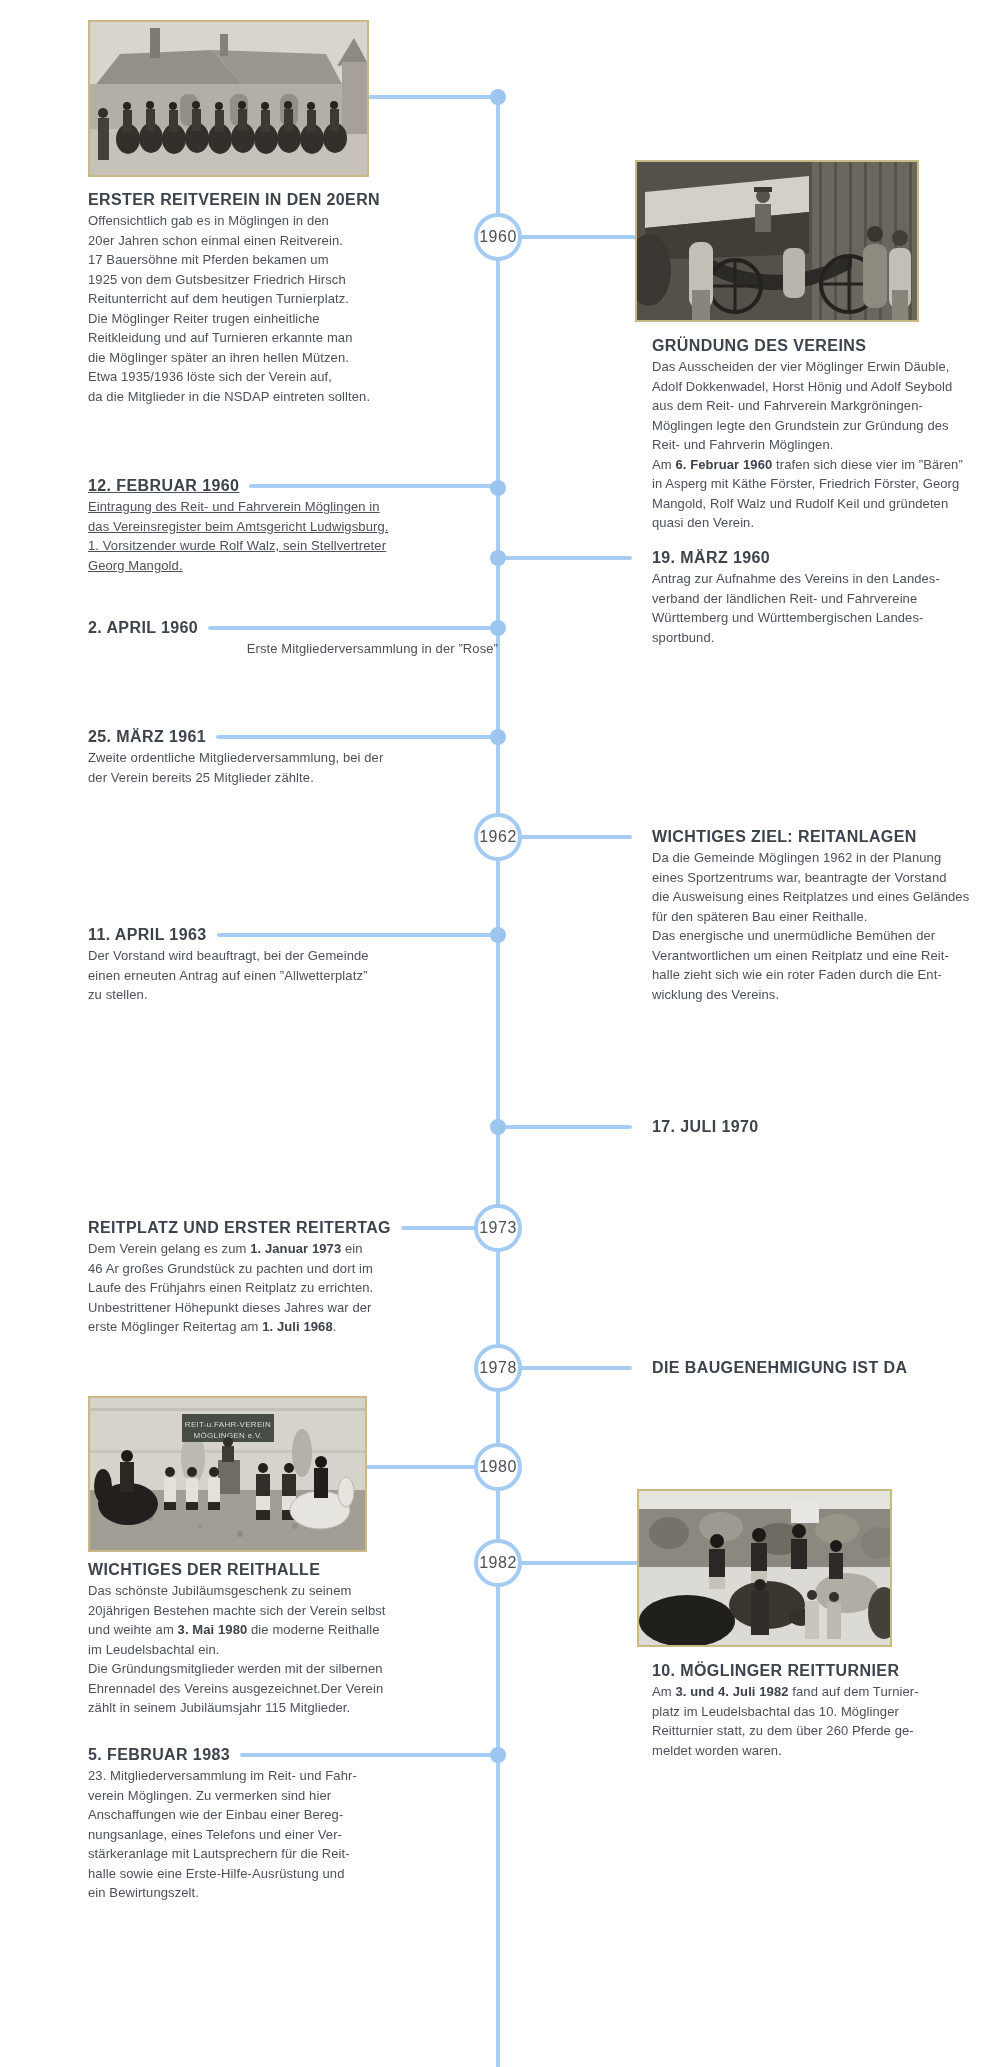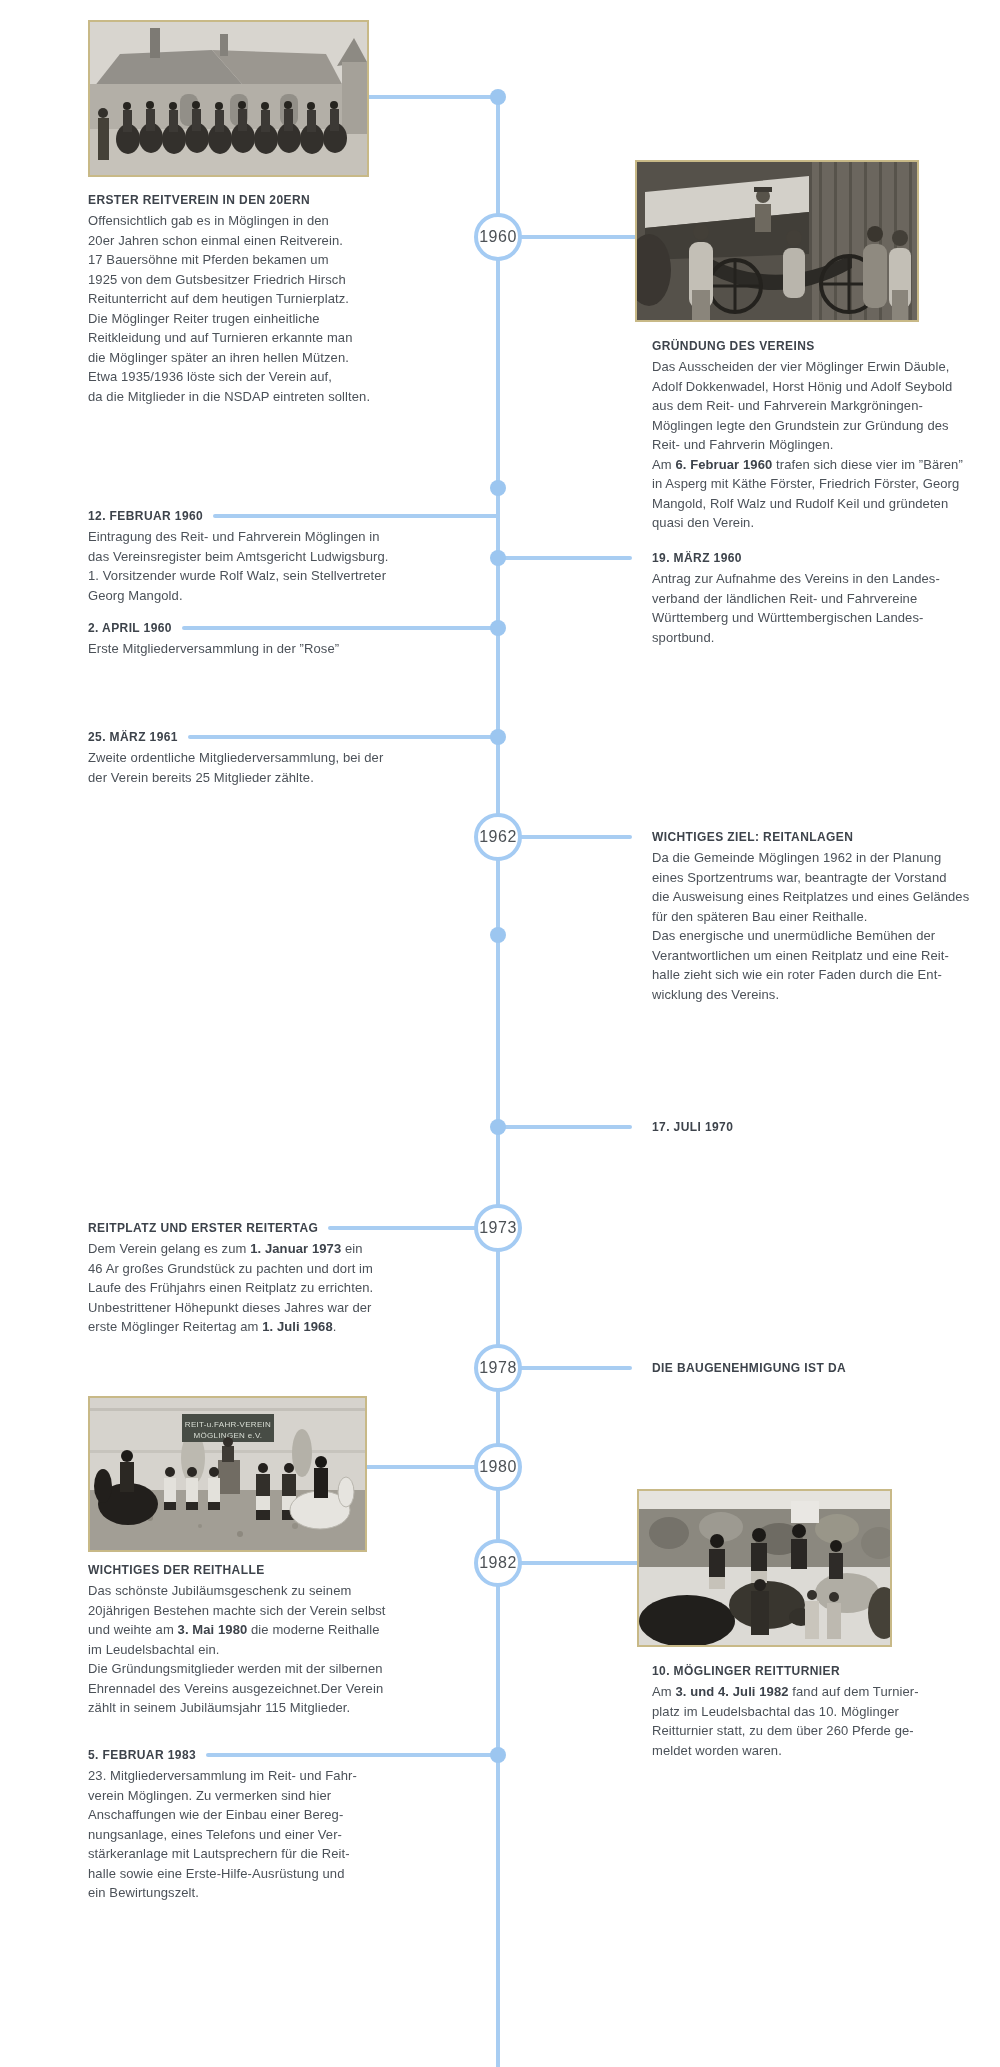--- a/index.html
+++ b/index.html
@@ -15,21 +15,21 @@
     background:#9cc6f0;transform:translate(-50%,-50%);z-index:3;}
   .year{position:absolute;width:40px;height:40px;border:4px solid #a4cbf3;
     border-radius:50%;background:#ffffff;z-index:4;display:flex;align-items:center;
     justify-content:center;transform:translate(-50%,-50%);
     font-size:16px;letter-spacing:0.5px;color:#4c5156;}
   .photo{position:absolute;border:2px solid #c8b987;background:#d8d5cf;
     z-index:2;overflow:hidden;}
   .photo svg{display:block;}
   .tblock{position:absolute;z-index:2;color:#4b5158;font-size:13px;
     line-height:19.5px;letter-spacing:0.1px;}
-  .tblock h3{margin:0;font-size:12px;line-height:16px;font-weight:bold;
+  .tblock h3{margin:0;font-size:16px;line-height:16px;font-weight:bold;
     letter-spacing:0.4px;color:#3d434b;}
   .tblock .body{margin-top:3px;}
   .tblock .body b{color:#3d434b;}
   .headrow{display:flex;align-items:center;}
   .headrow .hline{flex:1;height:4px;background:#a8cdf2;margin-left:10px;border-radius:2px;}
   .left-flex{left:88px;width:410px;}
   .left-static{left:88px;width:345px;}
   .right-block{left:652px;width:360px;}
   .banner-text{fill:#d9ded5;font-family:"Liberation Sans",sans-serif;font-size:8px;letter-spacing:0.3px;}
 </style>
@@ -253,54 +253,61 @@
   <div class="tblock left-static" style="top:192px;">
     <h3>ERSTER REITVEREIN IN DEN 20ERN</h3>
     <div class="body">Offensichtlich gab es in Möglingen in den<br>20er Jahren schon einmal einen Reitverein.<br>17 Bauersöhne mit Pferden bekamen um<br>1925 von dem Gutsbesitzer Friedrich Hirsch<br>Reitunterricht auf dem heutigen Turnierplatz.<br>Die Möglinger Reiter trugen einheitliche<br>Reitkleidung und auf Turnieren erkannte man<br>die Möglinger später an ihren hellen Mützen.<br>Etwa 1935/1936 löste sich der Verein auf,<br>da die Mitglieder in die NSDAP eintreten sollten.</div>
   </div>
 
   <div class="tblock right-block" style="top:338px;">
     <h3>GRÜNDUNG DES VEREINS</h3>
     <div class="body">Das Ausscheiden der vier Möglinger Erwin Däuble,<br>Adolf Dokkenwadel, Horst Hönig und Adolf Seybold<br>aus dem Reit- und Fahrverein Markgröningen-<br>Möglingen legte den Grundstein zur Gründung des<br>Reit- und Fahrverin Möglingen.<br>Am <b>6. Februar 1960</b> trafen sich diese vier im ”Bären”<br>in Asperg mit Käthe Förster, Friedrich Förster, Georg<br>Mangold, Rolf Walz und Rudolf Keil und gründeten<br>quasi den Verein.</div>
   </div>
 
-  <div class="tblock left-flex" style="top:508px;">
+  <div class="tblock left-flex" style="top:478px;text-decoration:underline;">
     <div class="headrow">
       <h3>12. FEBRUAR 1960</h3>
       <div class="hline"></div>
     </div>
     <div class="body">Eintragung des Reit- und Fahrverein Möglingen in<br>das Vereinsregister beim Amtsgericht Ludwigsburg.<br>1. Vorsitzender wurde Rolf Walz, sein Stellvertreter<br>Georg Mangold.</div>
   </div>
 
   <div class="tblock right-block" style="top:550px;">
     <h3>19. MÄRZ 1960</h3>
     <div class="body">Antrag zur Aufnahme des Vereins in den Landes-<br>verband der ländlichen Reit- und Fahrvereine<br>Württemberg und Württembergischen Landes-<br>sportbund.</div>
   </div>
 
-  <div class="tblock left-flex" style="top:620px;">
+  <div class="tblock left-flex" style="top:620px;text-align:right;">
     <div class="headrow">
       <h3>2. APRIL 1960</h3>
       <div class="hline"></div>
     </div>
     <div class="body">Erste Mitgliederversammlung in der ”Rose”</div>
   </div>
 
   <div class="tblock left-flex" style="top:729px;">
     <div class="headrow">
       <h3>25. MÄRZ 1961</h3>
       <div class="hline"></div>
     </div>
     <div class="body">Zweite ordentliche Mitgliederversammlung, bei der<br>der Verein bereits 25 Mitglieder zählte.</div>
   </div>
 
   <div class="tblock right-block" style="top:829px;">
     <h3>WICHTIGES ZIEL: REITANLAGEN</h3>
     <div class="body">Da die Gemeinde Möglingen 1962 in der Planung<br>eines Sportzentrums war, beantragte der Vorstand<br>die Ausweisung eines Reitplatzes und eines Geländes<br>für den späteren Bau einer Reithalle.<br>Das energische und unermüdliche Bemühen der<br>Verantwortlichen um einen Reitplatz und eine Reit-<br>halle zieht sich wie ein roter Faden durch die Ent-<br>wicklung des Vereins.</div>
   </div>
 
+  <div class="tblock left-flex" style="top:927px;">
+    <div class="headrow">
+      <h3>11. APRIL 1963</h3>
+      <div class="hline"></div>
+    </div>
+    <div class="body">Der Vorstand wird beauftragt, bei der Gemeinde<br>einen erneuten Antrag auf einen ”Allwetterplatz”<br>zu stellen.</div>
+  </div>
 
   <div class="tblock right-block" style="top:1119px;">
     <h3>17. JULI 1970</h3>
   </div>
 
   <div class="tblock left-flex" style="top:1220px;">
     <div class="headrow">
       <h3>REITPLATZ UND ERSTER REITERTAG</h3>
       <div class="hline"></div>
     </div>

